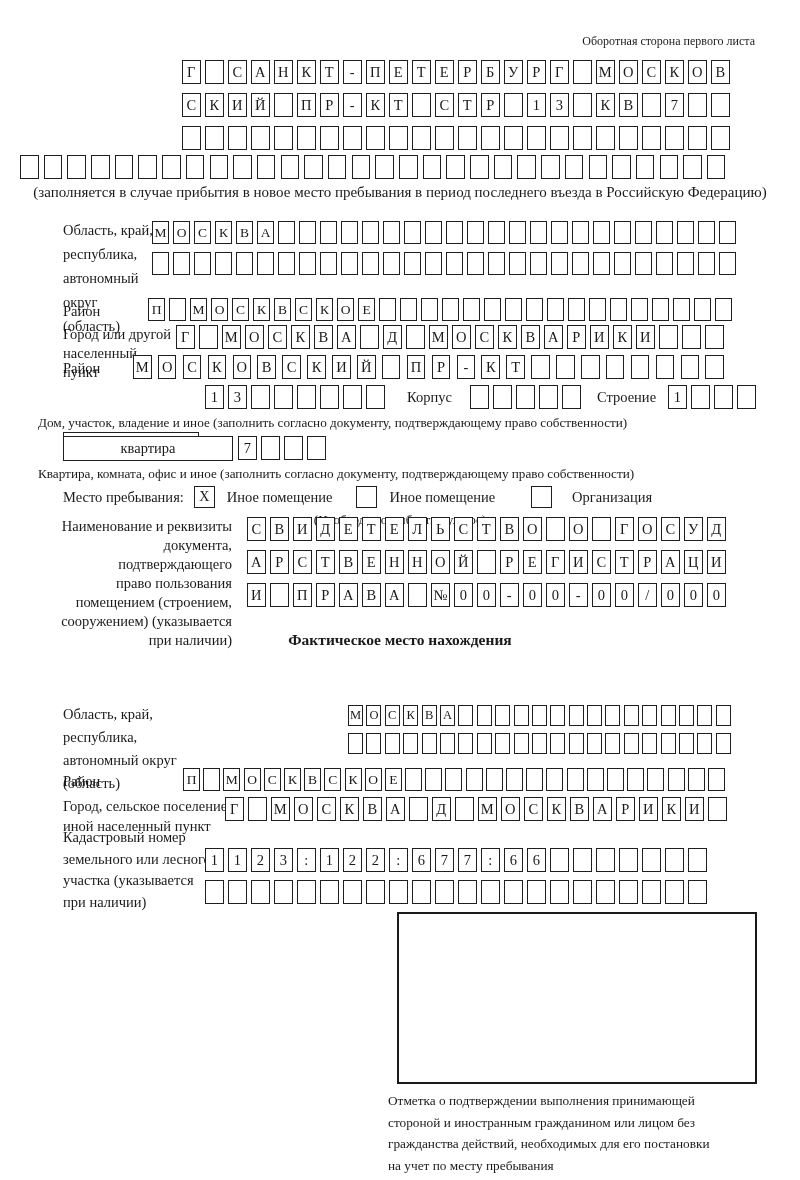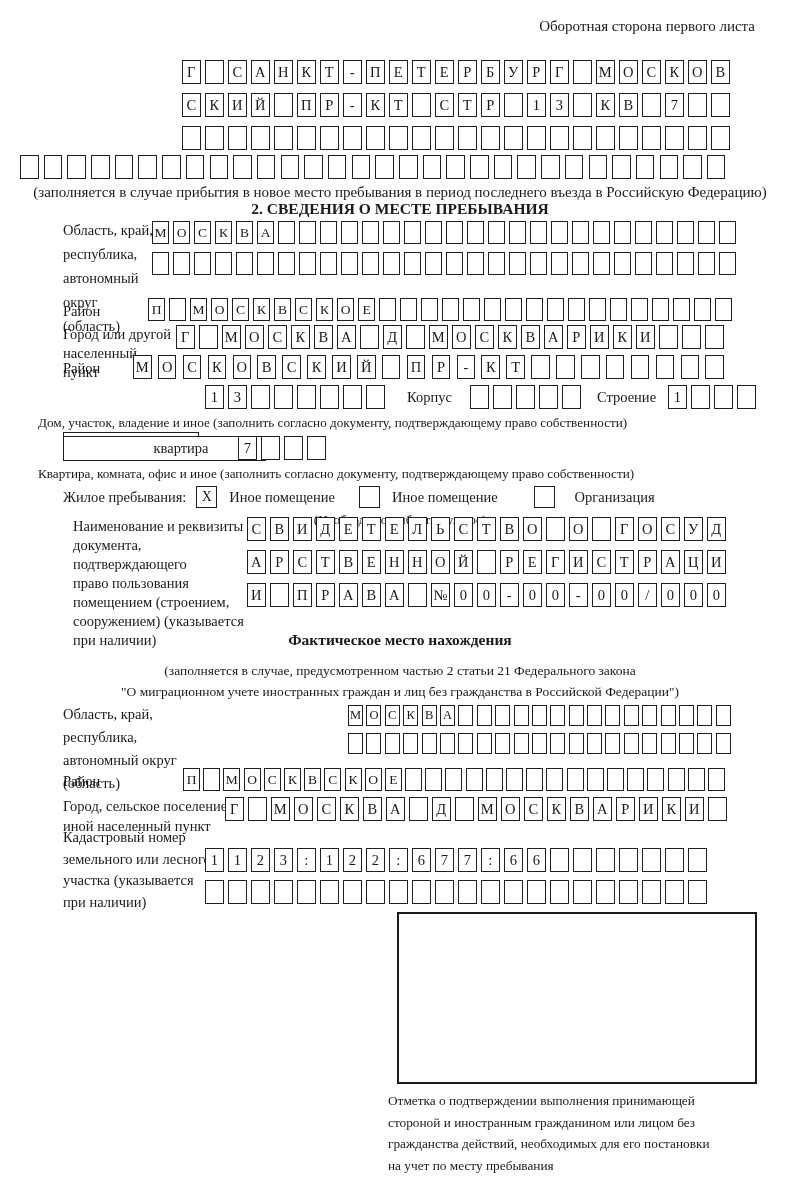--- a/index.html
+++ b/index.html
@@ -35,21 +35,21 @@
   .checkbox{flex:none;width:19px;height:20px;border:1.5px solid #1f1f1f;text-align:center;
             font-size:14px;line-height:20px;background:#fff;}
   .mesto-row{display:flex;align-items:center;font-size:14.5px;}
   .stampbox{border:2px solid #1a1a1a;background:#fff;}
 </style>
 </head>
 <body>
 
 <div class="page">
 
-  <div class="abs" style="top:18px;right:45px;font-size:15px;">Оборотная сторона первого листа</div>
+  <div class="abs" style="top:34px;right:45px;font-size:12px;">Оборотная сторона первого листа</div>
 
   <div class="abs cells cg-a" style="left:182px;top:60px;">
       <span class="cell">Г</span>
       <span class="cell"></span>
       <span class="cell">С</span>
       <span class="cell">А</span>
       <span class="cell">Н</span>
       <span class="cell">К</span>
       <span class="cell">Т</span>
       <span class="cell">-</span>
@@ -149,21 +149,20 @@
       <span class="cell"></span>
       <span class="cell"></span>
       <span class="cell"></span>
       <span class="cell"></span>
       <span class="cell"></span>
       <span class="cell"></span>
       <span class="cell"></span>
     </div>
   <div class="abs note center" style="top:184px;left:0;">(заполняется в случае прибытия в новое место пребывания в период последнего въезда в Российскую Федерацию)</div>
 
-  <div class="abs title" style="top:200px;left:0;">2. СВЕДЕНИЯ О МЕСТЕ ПРЕБЫВАНИЯ</div>
 
   <div class="abs lbl lines" style="left:63px;top:218px;width:95px;">Область, край,
 республика,
 автономный
 округ (область)</div>
   <div class="abs cells cg-b" style="left:152px;top:221px;">
       <span class="cell">М</span>
       <span class="cell">О</span>
       <span class="cell">С</span>
       <span class="cell">К</span>
@@ -333,41 +332,41 @@
     </div>
   <div class="abs lbl" style="left:597px;top:385px;line-height:25px;font-family:Liberation Serif, serif;">Строение</div>
   <div class="abs cells cg-a" style="left:668px;top:385px;">
       <span class="cell">1</span>
       <span class="cell"></span>
       <span class="cell"></span>
       <span class="cell"></span>
     </div>
   <div class="abs caption" style="left:38px;top:415px;">Дом, участок, владение и иное (заполнить согласно документу, подтверждающему право собственности)</div>
 
-  <div class="abs widebox" style="left:63px;top:436px;width:168px;padding-left:33px;">квартира</div>
+  <div class="abs widebox" style="left:63px;top:436px;width:168px;">квартира</div>
   <div class="abs cells cg-a" style="left:238px;top:436px;">
       <span class="cell">7</span>
       <span class="cell"></span>
       <span class="cell"></span>
       <span class="cell"></span>
     </div>
   <div class="abs caption" style="left:38px;top:466px;">Квартира, комната, офис и иное (заполнить согласно документу, подтверждающему право собственности)</div>
 
   <div class="abs mesto-row" style="left:63px;top:486px;">
-    <span>Жилое пребывания:</span>
+    <span>Место пребывания:</span>
     <span class="checkbox" style="margin-left:10px;">X</span>
     <span style="margin-left:12px;">Иное помещение</span>
     <span class="checkbox" style="margin-left:24px;"></span>
     <span style="margin-left:12px;">Иное помещение</span>
     <span class="checkbox" style="margin-left:36px;"></span>
     <span style="margin-left:20px;">Организация</span>
   </div>
   <div class="abs center" style="top:512px;left:0;font-size:13.2px;">(Необходимо выбрать нужное)</div>
 
-  <div class="abs lbl-tight lines" style="left:73px;top:517px;width:182px;">Наименование и реквизиты
+  <div class="abs lbl-tight lines" style="left:50px;top:517px;width:182px;text-align:right;">Наименование и реквизиты
 документа, подтверждающего
 право пользования
 помещением (строением,
 сооружением) (указывается
 при наличии)</div>
   <div class="abs cells cg-a" style="left:247px;top:517px;">
       <span class="cell">С</span>
       <span class="cell">В</span>
       <span class="cell">И</span>
       <span class="cell">Д</span>
@@ -430,22 +429,20 @@
       <span class="cell">-</span>
       <span class="cell">0</span>
       <span class="cell">0</span>
       <span class="cell">/</span>
       <span class="cell">0</span>
       <span class="cell">0</span>
       <span class="cell">0</span>
     </div>
 
   <div class="abs title" style="top:631px;left:0;">Фактическое место нахождения</div>
-  <div class="abs center lines" style="top:660px;left:0;font-size:13.5px;line-height:21px;">(заполняется в случае, предусмотренном частью 2 статьи 21 Федерального закона
-"О миграционном учете иностранных граждан и лиц без гражданства в Российской Федерации")</div>
 
   <div class="abs lbl-tight lines" style="left:63px;top:703px;width:140px;line-height:23px;">Область, край,
 республика,
 автономный округ
 (область)</div>
   <div class="abs cells cg-c" style="left:348px;top:705px;">
       <span class="cell">М</span>
       <span class="cell">О</span>
       <span class="cell">С</span>
       <span class="cell">К</span>

